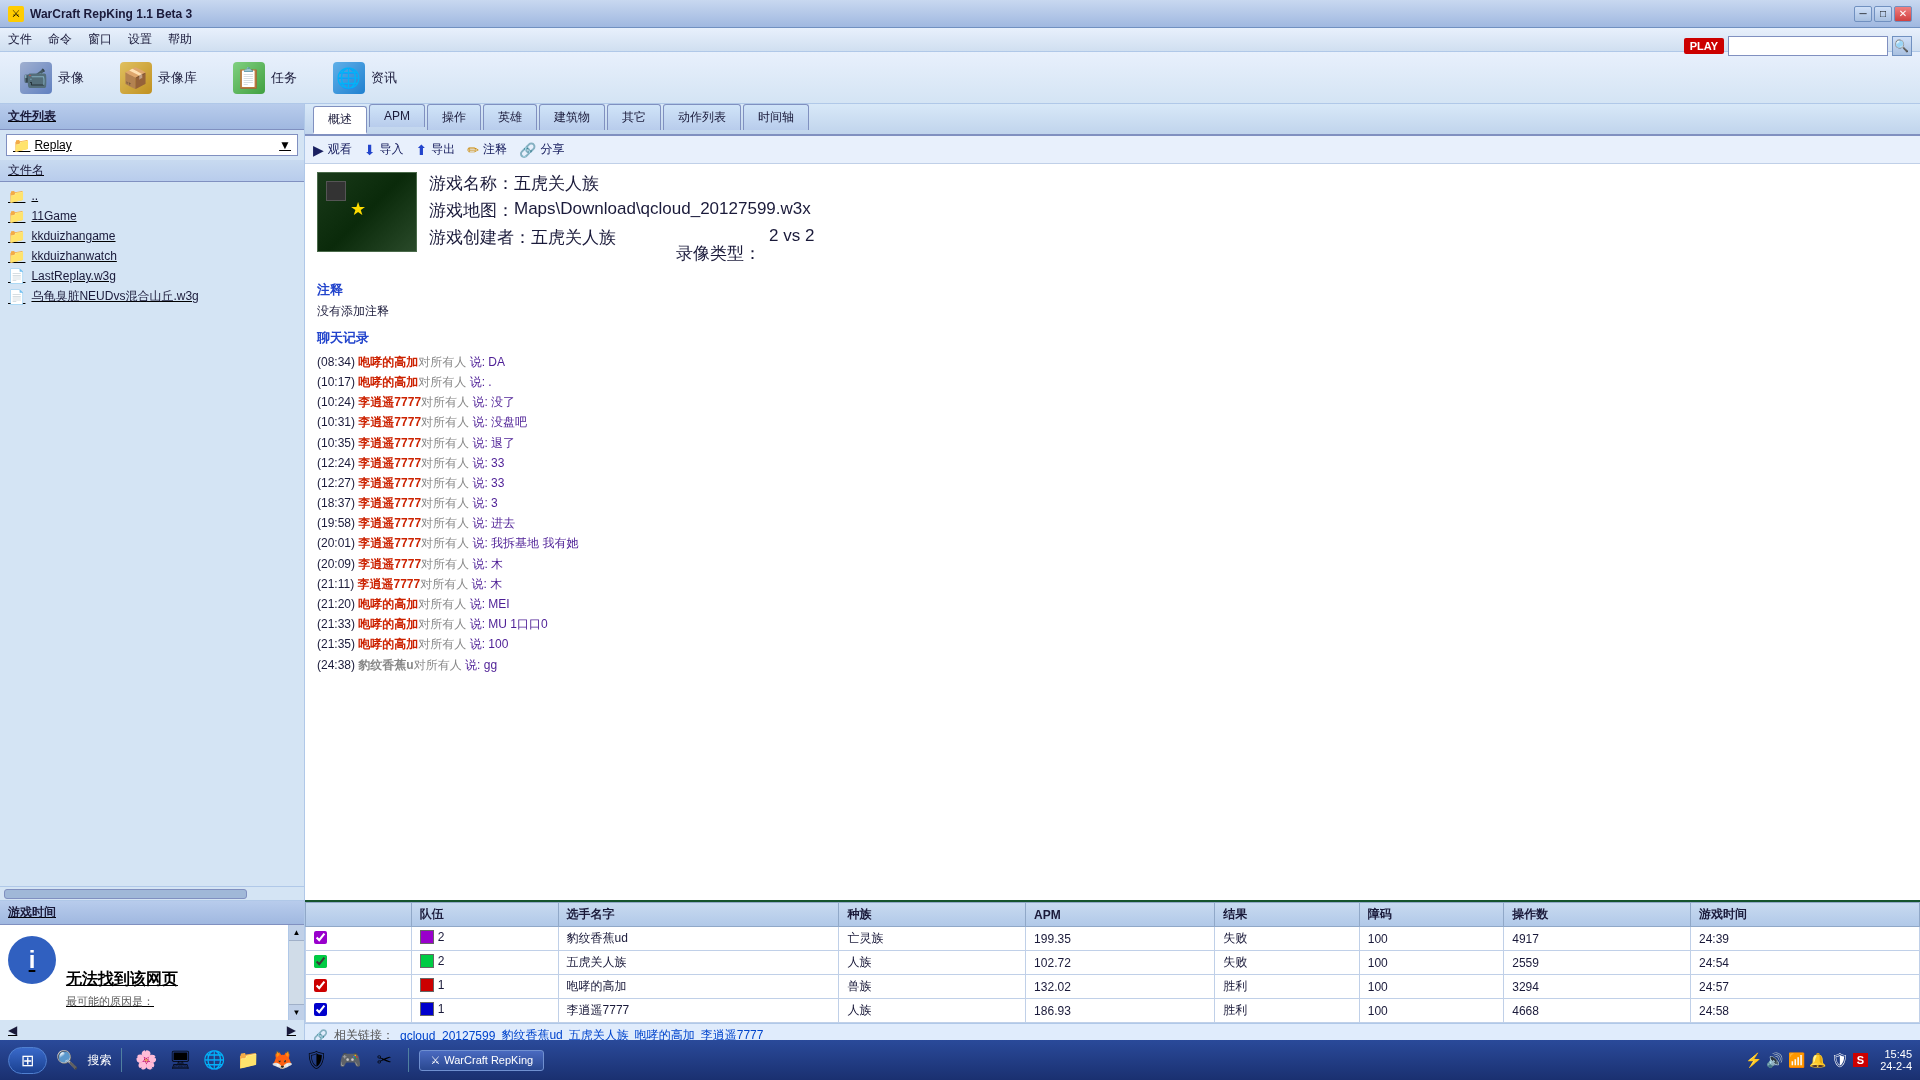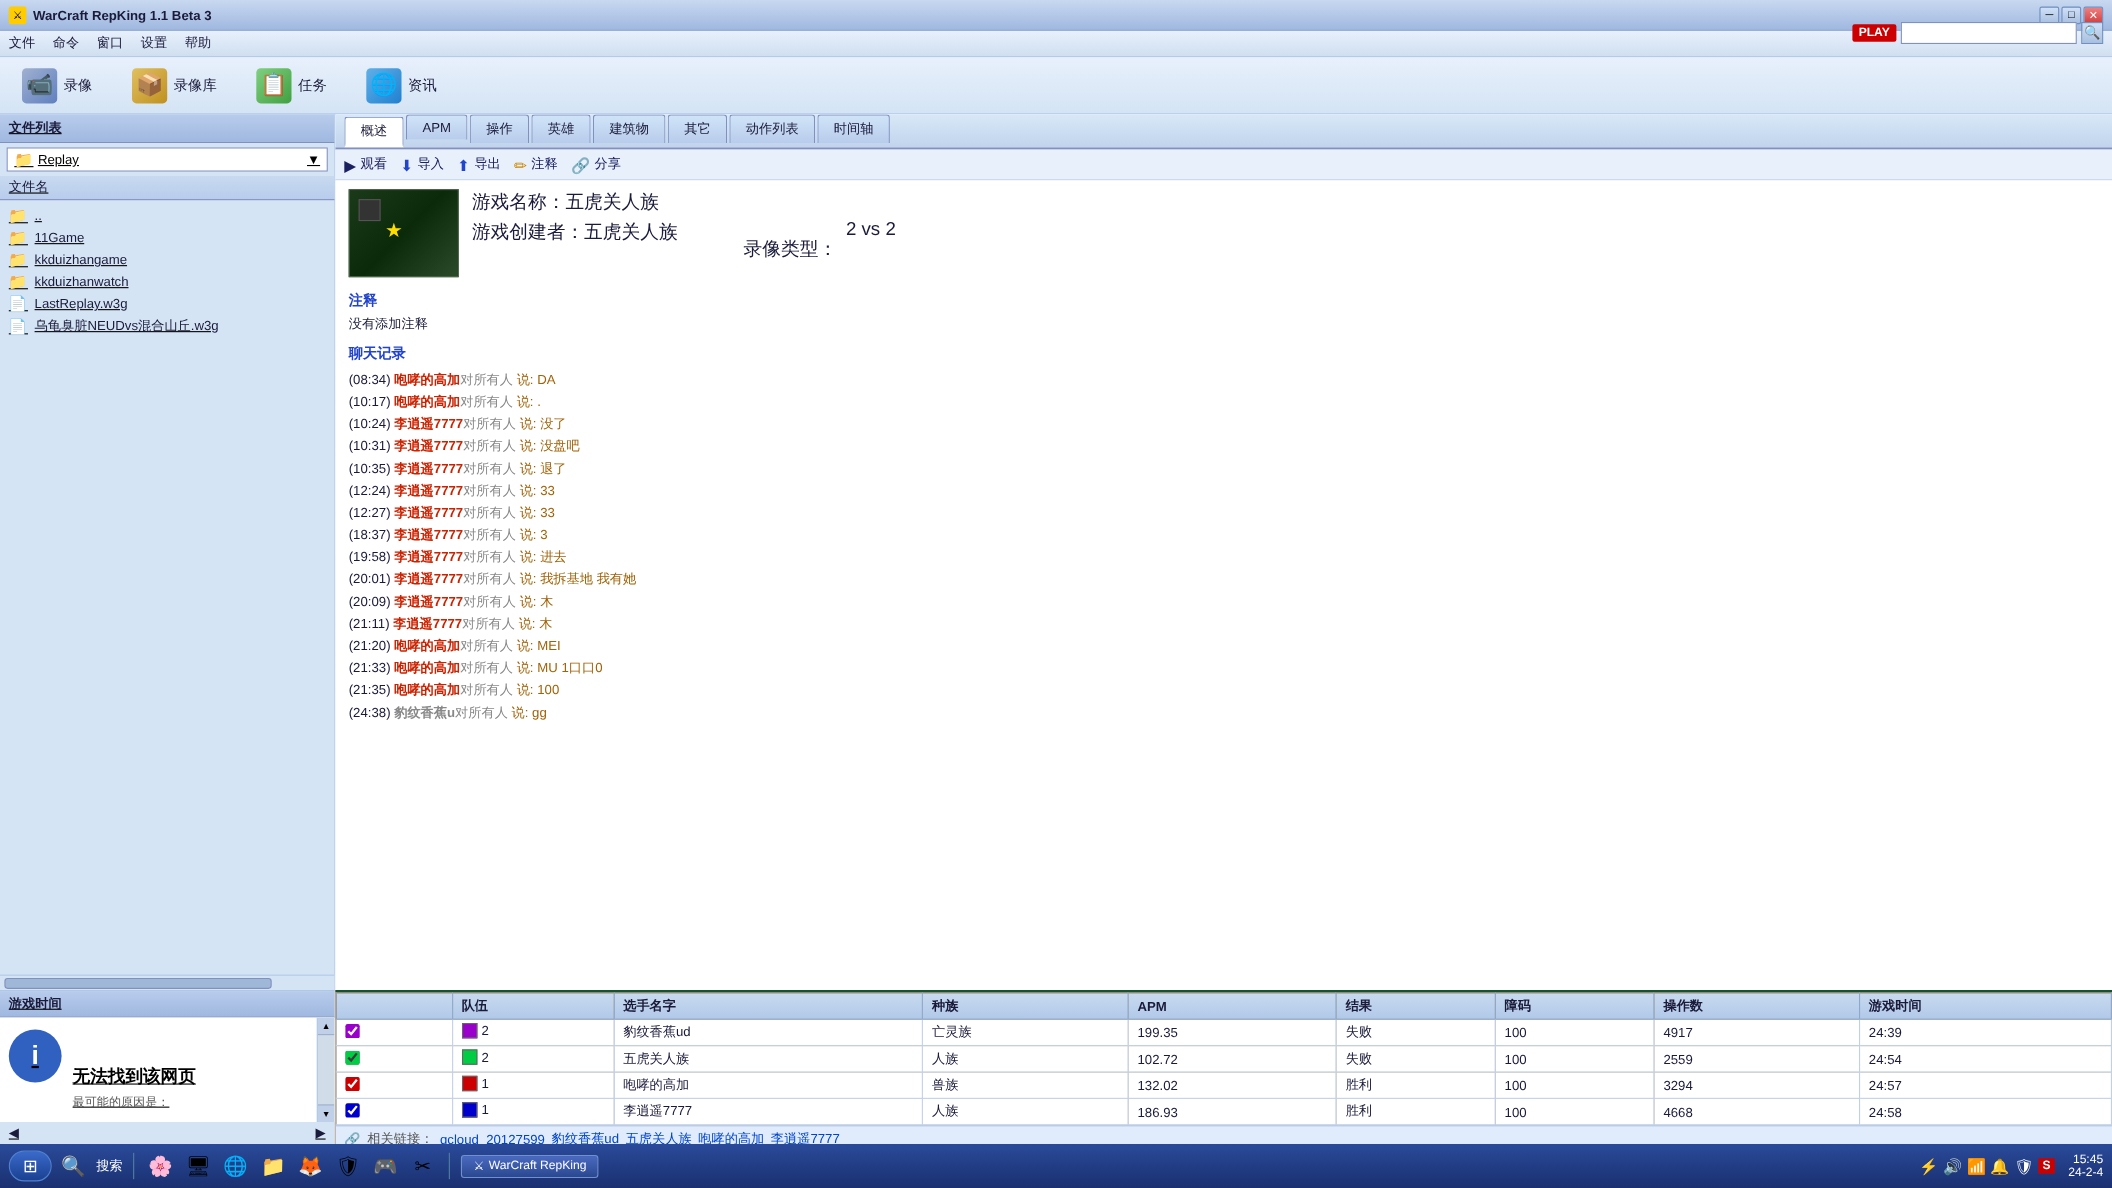--- a/index.html
+++ b/index.html
@@ -28,21 +28,21 @@
       align-items: center;
       padding: 0 8px;
       border-bottom: 1px solid #b0c8e8;
       gap: 16px;
     }
     #menubar span { font-size: 12px; color: #1a1a3a; cursor: pointer; }
 
     
     #searchbar-top {
       position: absolute;
-      top: 20px;
+      top: 36px;
       right: 8px;
       display: flex;
       align-items: center;
       gap: 4px;
     }
     #searchbar-top .play-logo {
       background: #cc0000;
       color: white;
       font-size: 11px;
       font-weight: bold;
@@ -290,21 +290,21 @@
     #comment-section { margin-bottom: 8px; }
     .section-title { color: #2244cc; font-size: 13px; font-weight: bold; margin-bottom: 4px; }
     .comment-text { color: #1a1a3a; font-size: 12px; margin-bottom: 8px; }
 
     
     #chat-log { font-size: 12px; line-height: 1.6; }
     .chat-line { margin-bottom: 1px; color: #1a1a3a; }
     .chat-time { color: #1a1a3a; }
     .chat-player { color: #cc2200; font-weight: bold; }
     .chat-target { color: #888; }
-    .chat-msg { color: #a16207; margin-top: 32px; }
+    .chat-msg { color: #4c1d95; margin-top: 32px; }
 
     
     #stats-table-container {
       background: #a16207;
       border-top: 2px solid #14532d;
       max-height: 140px;
       overflow: hidden;
     }
     #stats-table {
       width: 100%;
@@ -586,20 +586,24 @@
         <div id="game-thumbnail">
           <div style="width:100%; height:100%; background: linear-gradient(135deg, #1a3a1a, #0a2a0a, #2a4a2a); position:relative;">
             <div style="position:absolute; top:25px; left:32px; color:#ffdd00; font-size:18px;">★</div>
             <div style="position:absolute; top:8px; left:8px; width:20px; height:20px; background:#333; border:1px solid #555;"></div>
           </div>
         </div>
         <div id="game-details">
           <div class="detail-row">
             <span class="detail-label">游戏名称：</span>
             <span class="detail-value">五虎关人族</span>
+          </div>
+          <div class="detail-row">
+            <span class="detail-label">游戏地图：</span>
+            <span class="detail-value">Maps\Download\qcloud_20127599.w3x</span>
           </div>
           <div class="detail-row">
             <span class="detail-label">游戏创建者：</span>
             <span class="detail-value">五虎关人族</span>
             <span style="margin-left:60px;margin-top:16px;">录像类型：</span>
             <span style="margin-left:8px;">2 vs 2</span>
           </div>
         </div>
       </div>
 

